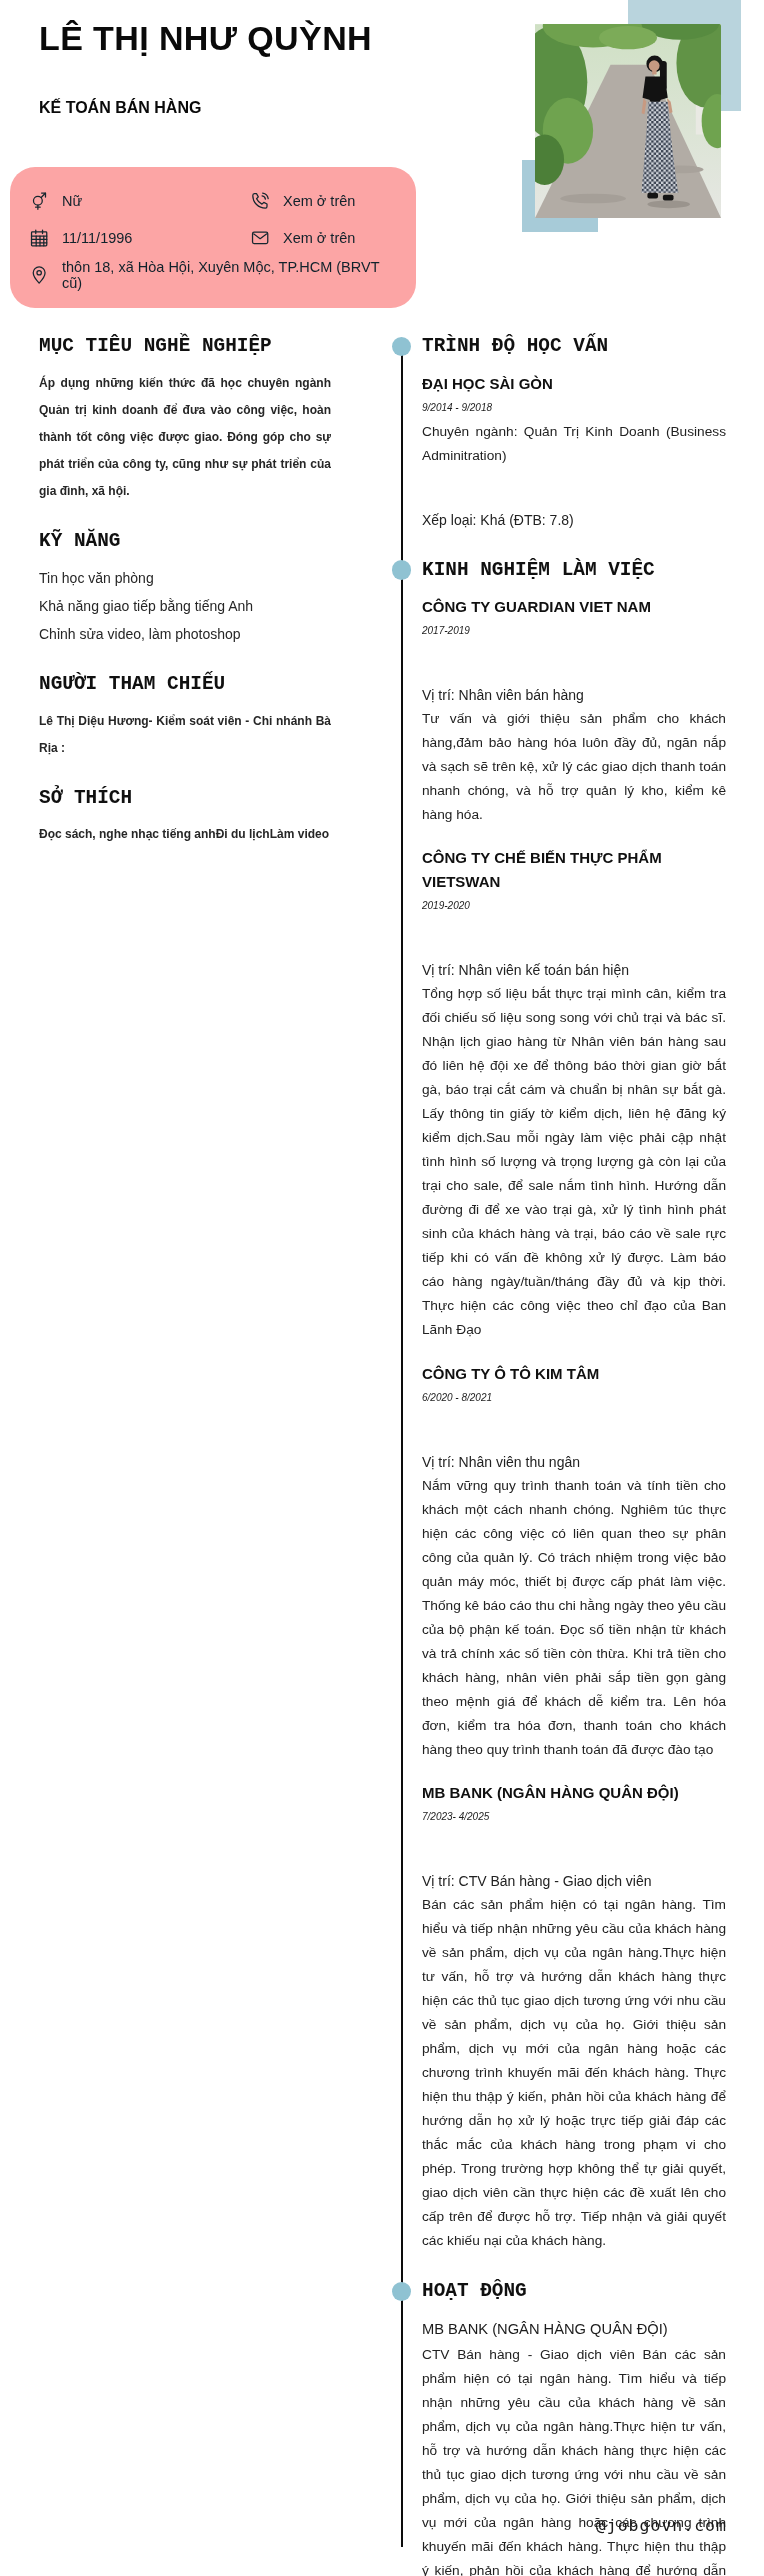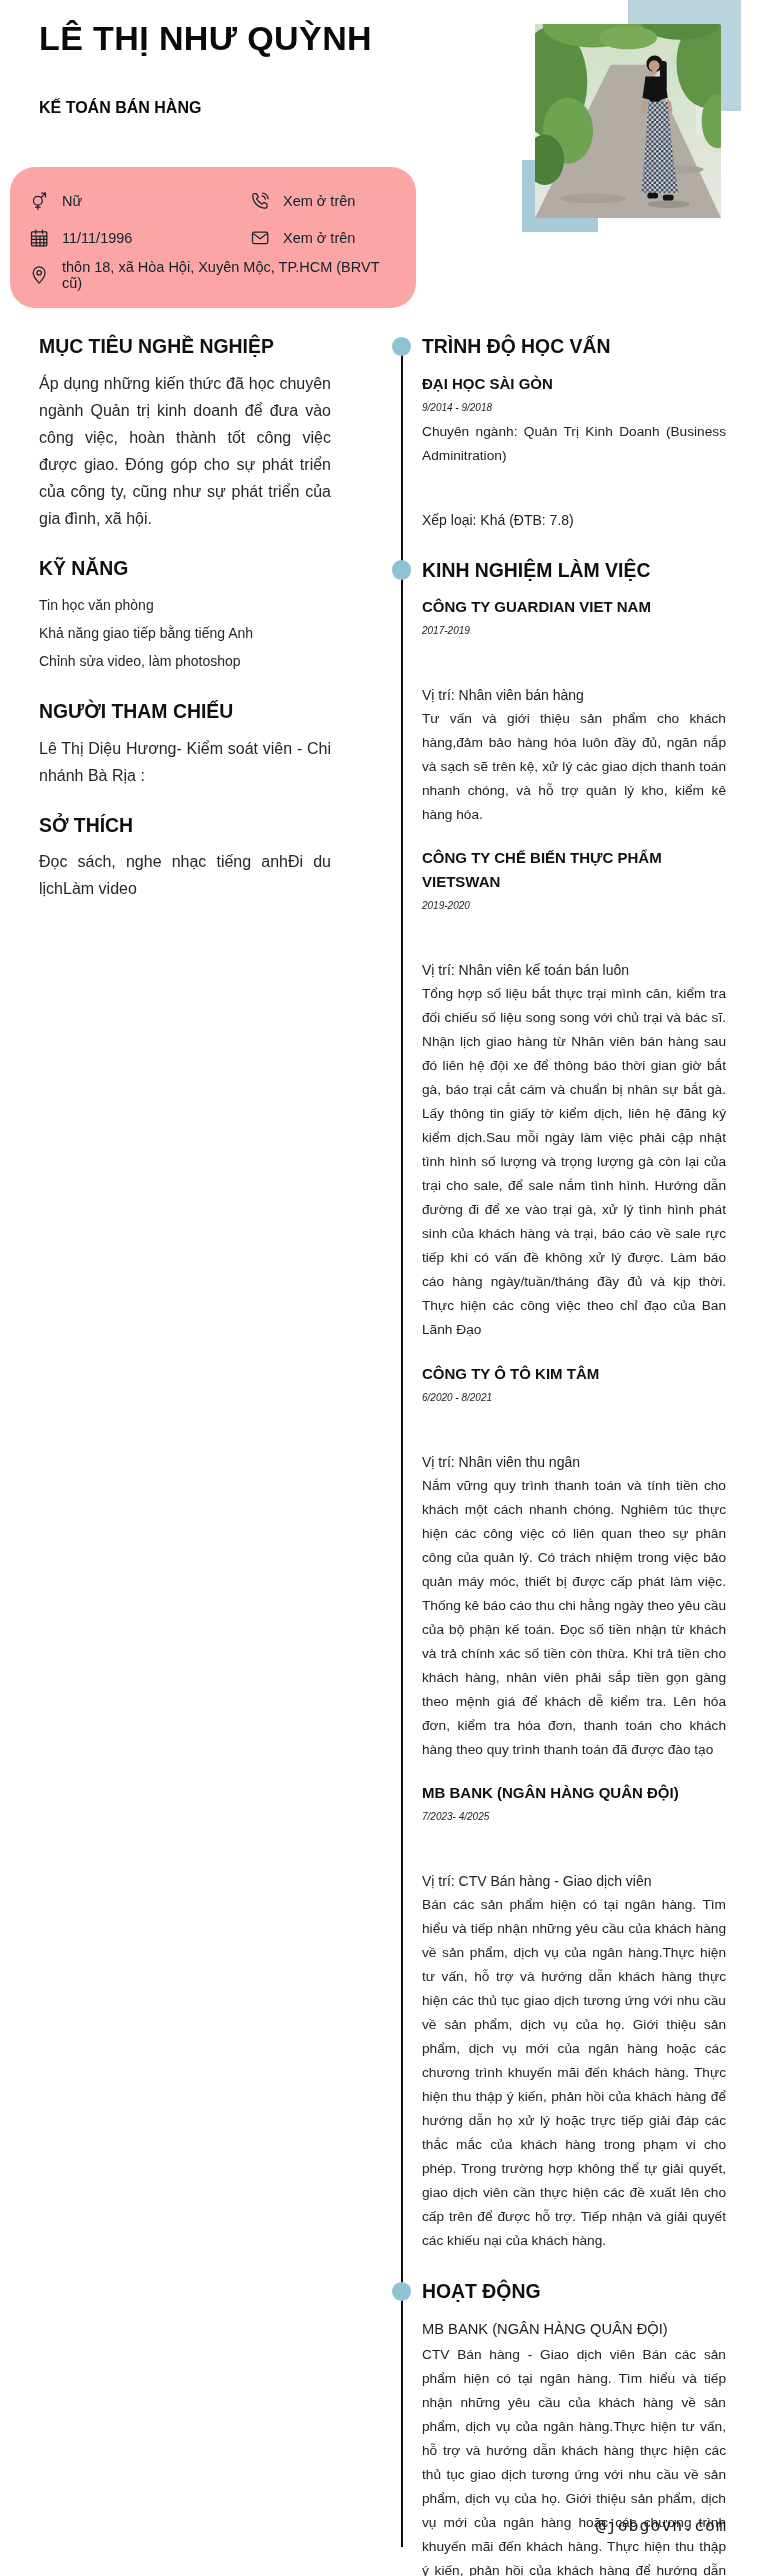--- a/index.html
+++ b/index.html
@@ -20,23 +20,23 @@
     background:#fca5a5;border-radius:25px;padding:15.5px 19.4px 0 19.4px;box-sizing:border-box;}
   .c-row{display:flex;align-items:center;height:37px;}
   .c-cell{display:flex;align-items:center;gap:12.6px;font-size:14.5px;color:#10222b;}
   .c-cell.first{width:221px;flex:none;}
   .c-icon{width:20.3px;height:20.3px;flex:none;display:block;}
   .c-icon svg{width:20.3px;height:20.3px;display:block;stroke:#15272f;fill:none;
     stroke-width:1.5;stroke-linecap:round;stroke-linejoin:round;}
   
   .col-left{position:absolute;left:39px;top:335px;width:292px;}
   .col-right{position:absolute;left:422px;top:335px;width:304px;}
-  h2{font-size:19.4px;line-height:23px;font-weight:bold;margin:0 0 11.6px 0;color:#101010;white-space:nowrap;}
+  h2{font-size:19.4px;line-height:23px;font-weight:bold;margin:0 0 11.6px 0;color:#101010;white-space:nowrap;font-family:Liberation Mono, monospace;}
   .l-sec{margin-bottom:25px;}
-  .l-text{font-size:16px;line-height:27px;text-align:justify;color:#262626;}
+  .l-text{font-size:12px;line-height:27px;text-align:justify;color:#262626;font-weight:bold;}
   .skill{font-size:14px;line-height:28px;color:#262626;}
   
   .timeline{position:absolute;left:401px;top:350px;width:1.9px;height:2197px;background:#0c0c0c;}
   .r-sec{margin-bottom:27px;}
   .r-sec h2{position:relative;margin-bottom:13.5px;}
   .dot{position:absolute;left:-30px;top:1.9px;width:19.4px;height:19.4px;border-radius:50%;background:#8fc2d2;}
   .school,.company{font-size:15px;font-weight:bold;line-height:24px;color:#101010;}
   .period{font-size:10px;font-style:italic;line-height:24px;color:#1c1c1c;}
   .position{font-size:14px;line-height:24px;color:#222;margin-top:40px;}
   .desc{font-size:13.7px;line-height:24px;text-align:justify;color:#222;}
@@ -207,21 +207,21 @@
     <div class="job">
       <div class="company">CÔNG TY GUARDIAN VIET NAM</div>
       <div class="period">2017-2019</div>
       <div class="position">Vị trí: Nhân viên bán hàng</div>
       <div class="desc">Tư vấn và giới thiệu sản phẩm cho khách hàng,đảm bảo hàng hóa luôn đầy đủ, ngăn nắp và sạch sẽ trên kệ, xử lý các giao dịch thanh toán nhanh chóng, và hỗ trợ quản lý kho, kiểm kê hàng hóa.</div>
     </div>
 
     <div class="job">
       <div class="company">CÔNG TY CHẾ BIẾN THỰC PHẨM VIETSWAN</div>
       <div class="period">2019-2020</div>
-      <div class="position">Vị trí: Nhân viên kế toán bán luôn</div>
+      <div class="position">Vị trí: Nhân viên kế toán bán hiện</div>
       <div class="desc">Tổng hợp số liệu bắt thực trại mình cân, kiểm tra đối chiếu số liệu song song với chủ trại và bác sĩ.  Nhận lịch giao hàng từ Nhân viên bán hàng sau đó  liên hệ đội xe để thông báo thời gian giờ bắt gà, báo trại cắt cám và chuẩn bị nhân sự bắt gà. Lấy thông tin giấy tờ kiểm dịch, liên hệ đăng ký kiểm dịch.Sau mỗi ngày làm việc phải cập nhật tình hình số lượng và trọng lượng gà còn lại của trại cho sale, để sale nắm tình hình.  Hướng dẫn đường đi để xe vào trại gà, xử lý tình hình phát sinh của khách hàng và trại, báo cáo về sale rực tiếp khi có vấn đề không xử lý được.  Làm báo cáo hàng ngày/tuần/tháng đầy đủ và kịp  thời. Thực hiện các công việc theo chỉ đạo của Ban Lãnh Đạo</div>
     </div>
 
     <div class="job">
       <div class="company">CÔNG TY Ô TÔ KIM TÂM</div>
       <div class="period">6/2020 - 8/2021</div>
       <div class="position">Vị trí: Nhân viên thu ngân</div>
       <div class="desc">Nắm vững quy trình thanh toán và tính tiền  cho khách một cách nhanh chóng.  Nghiêm túc thực hiện các công việc có liên  quan theo sự phân công của quản lý.  Có trách nhiệm trong việc bảo quản máy  móc, thiết bị được cấp phát làm việc.  Thống kê báo cáo thu chi hằng ngày theo  yêu cầu của bộ phận kế toán.  Đọc số tiền nhận từ khách và trả chính xác  số tiền còn thừa. Khi trả tiền cho khách  hàng, nhân viên phải sắp tiền gọn gàng  theo mệnh giá để khách dễ kiểm tra.  Lên hóa đơn, kiểm tra hóa đơn, thanh  toán cho khách hàng theo quy trình thanh  toán đã được đào tạo</div>
     </div>
 

